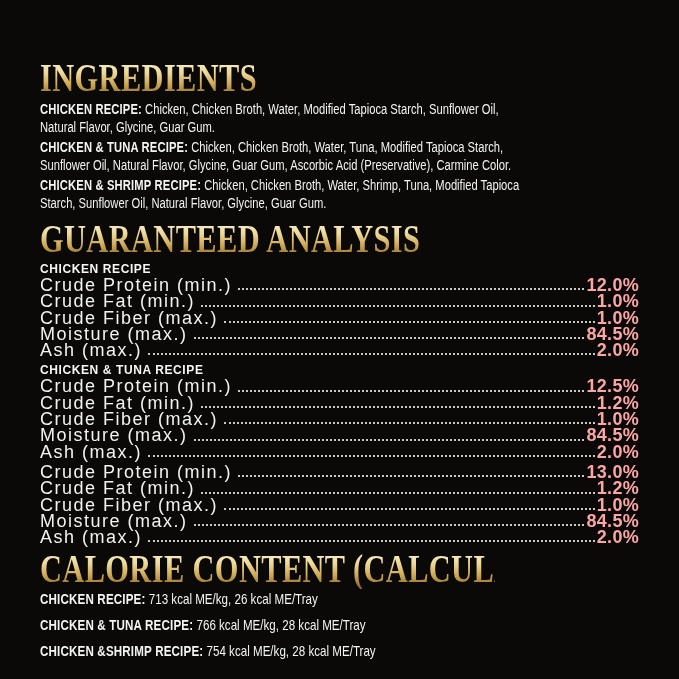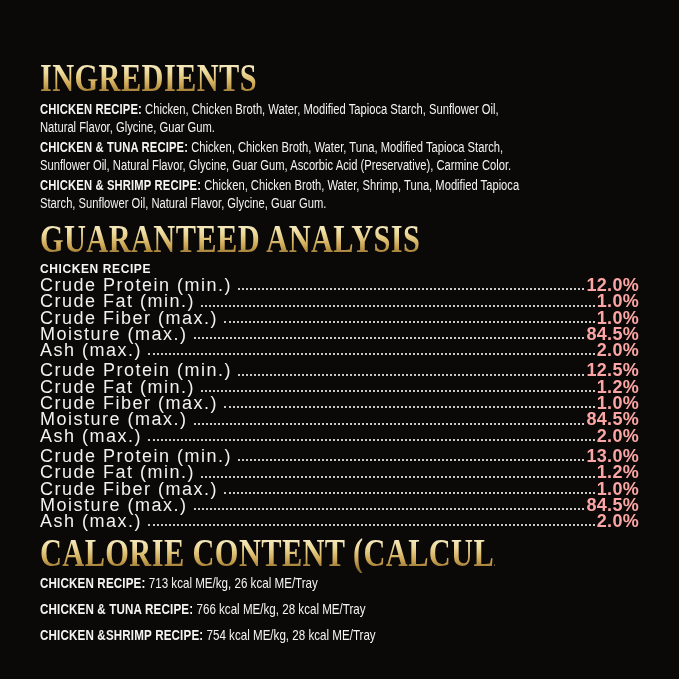--- a/index.html
+++ b/index.html
@@ -107,20 +107,21 @@
         <span class="ga-val">84.5%</span>
       </div>
       <div class="ga-row">
         <span class="ga-lab">Ash (max.)</span>
         <span class="leader"></span>
         <span class="ga-val">2.0%</span>
       </div>
     </div>
 
     <div class="ga-table">
+      <div class="ga-sub">CHICKEN &amp; TUNA RECIPE</div>
       <div class="ga-row">
         <span class="ga-lab">Crude Protein (min.)</span>
         <span class="leader"></span>
         <span class="ga-val">12.5%</span>
       </div>
       <div class="ga-row">
         <span class="ga-lab">Crude Fat (min.)</span>
         <span class="leader"></span>
         <span class="ga-val">1.2%</span>
       </div>

